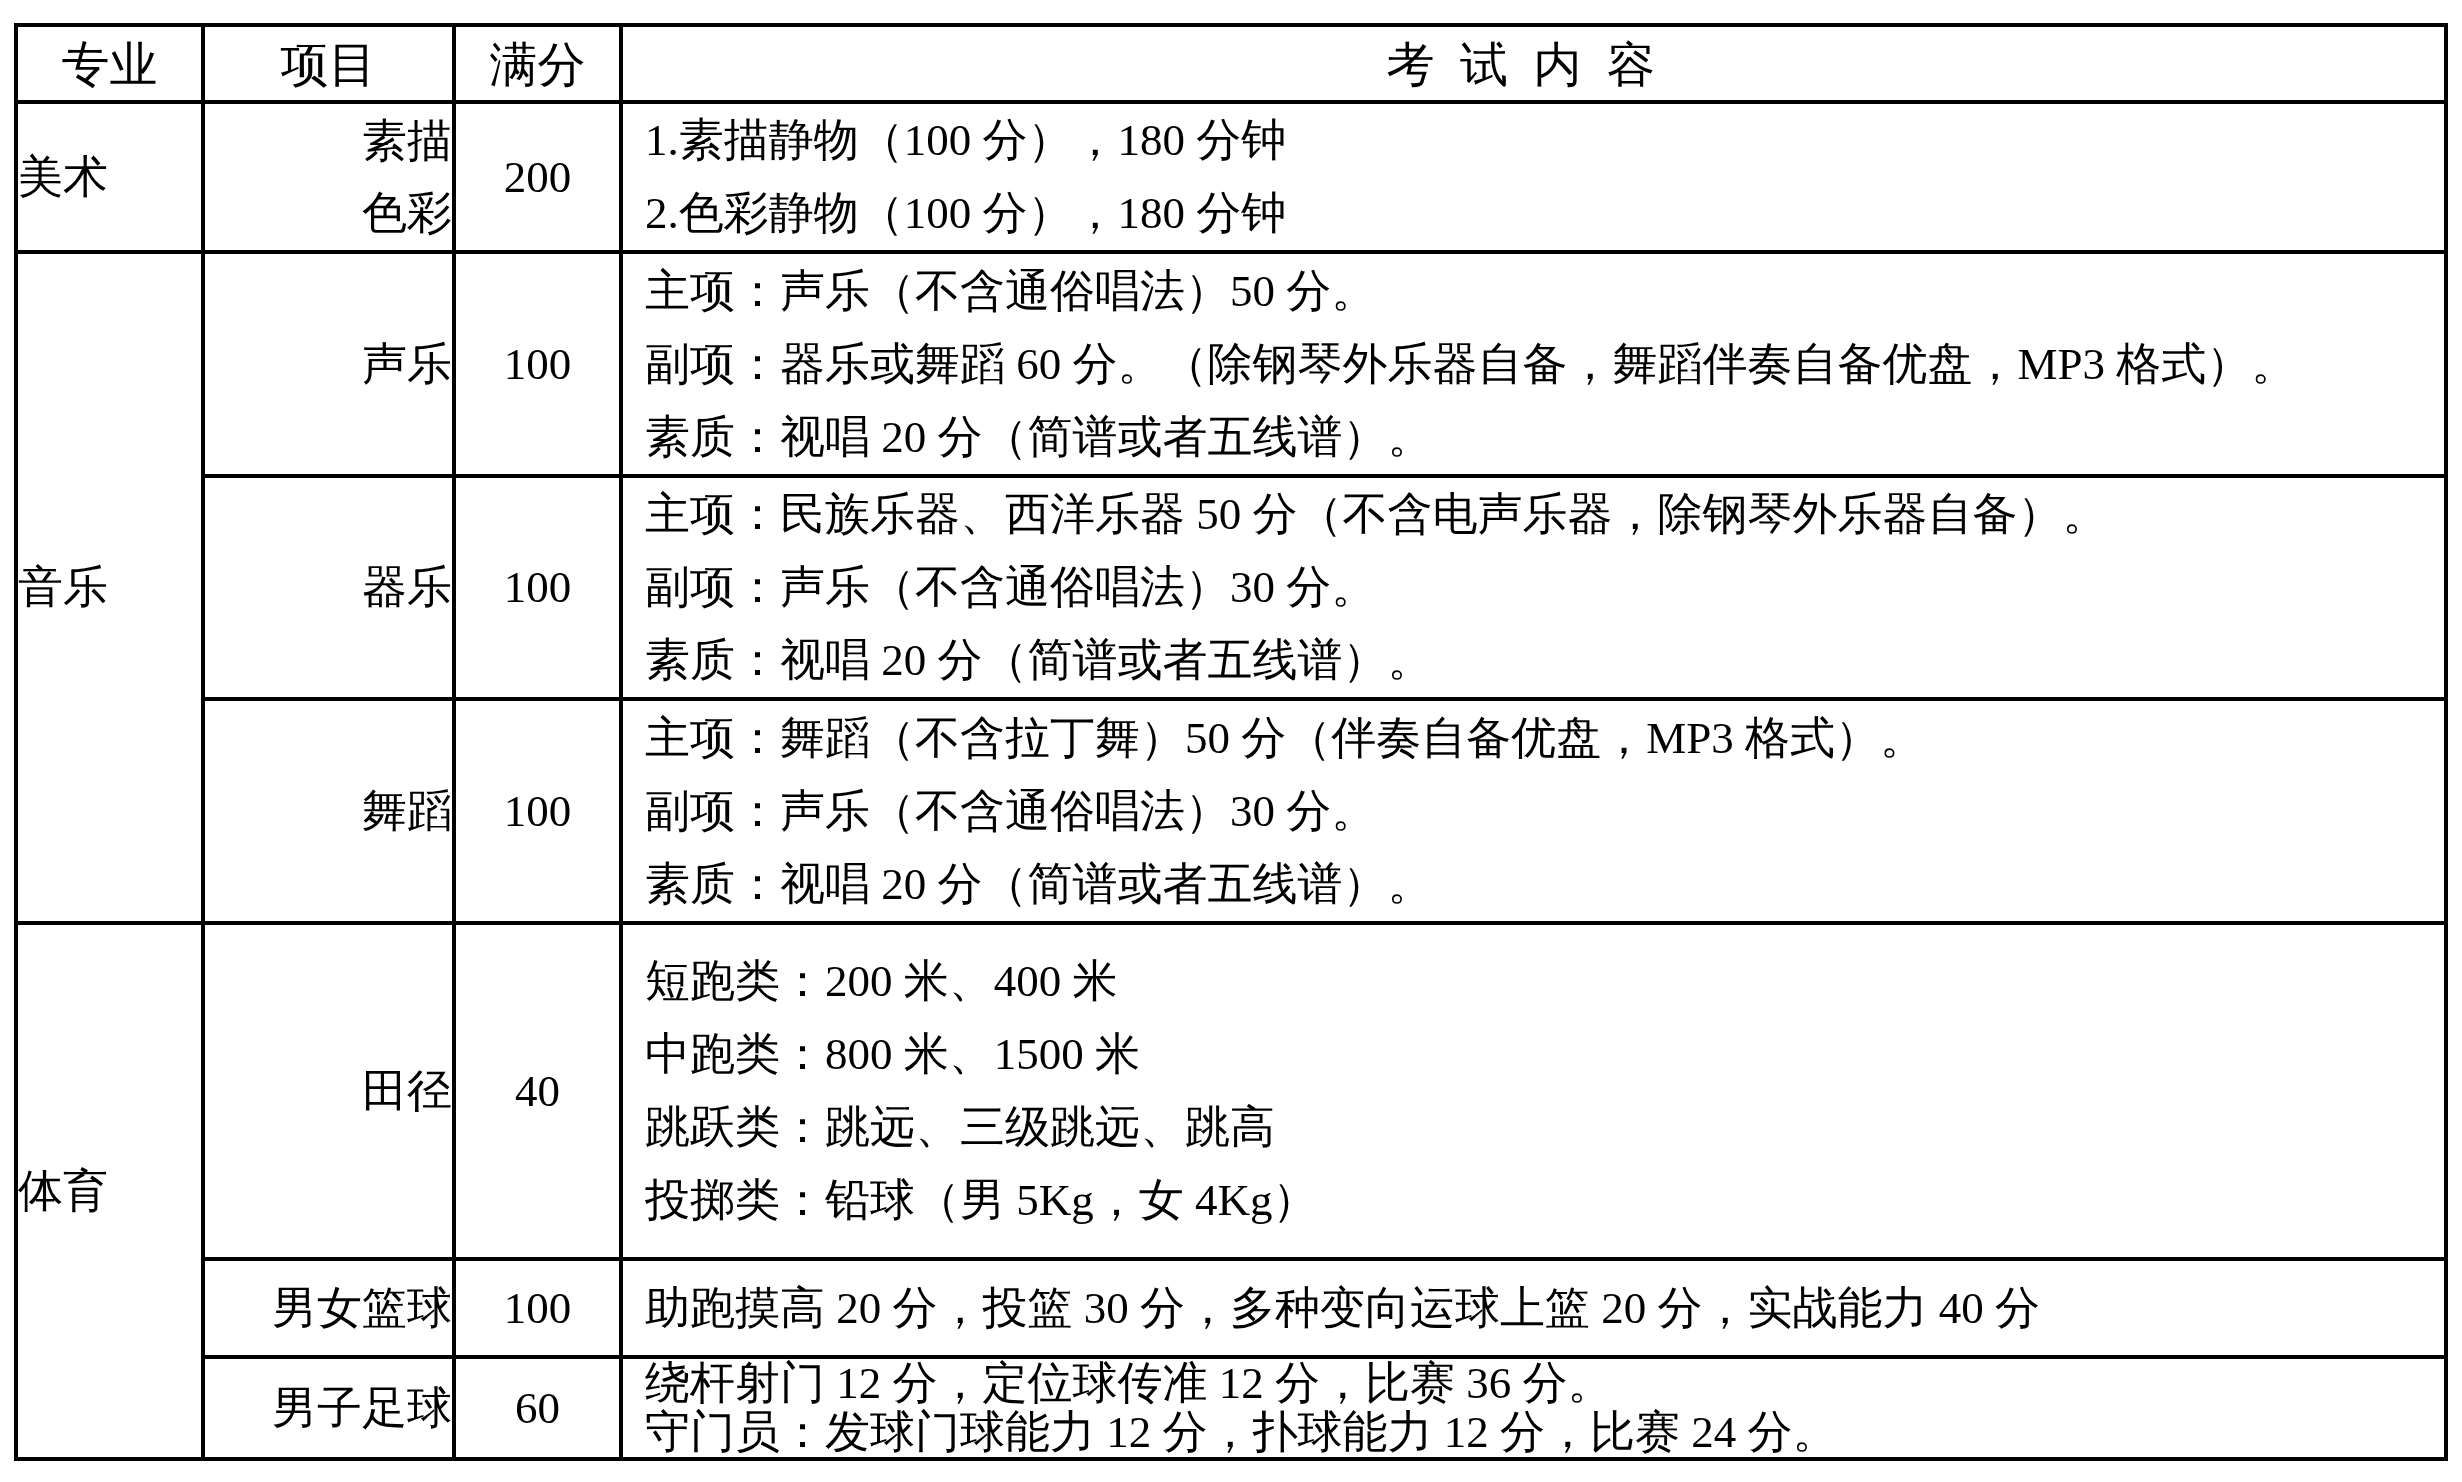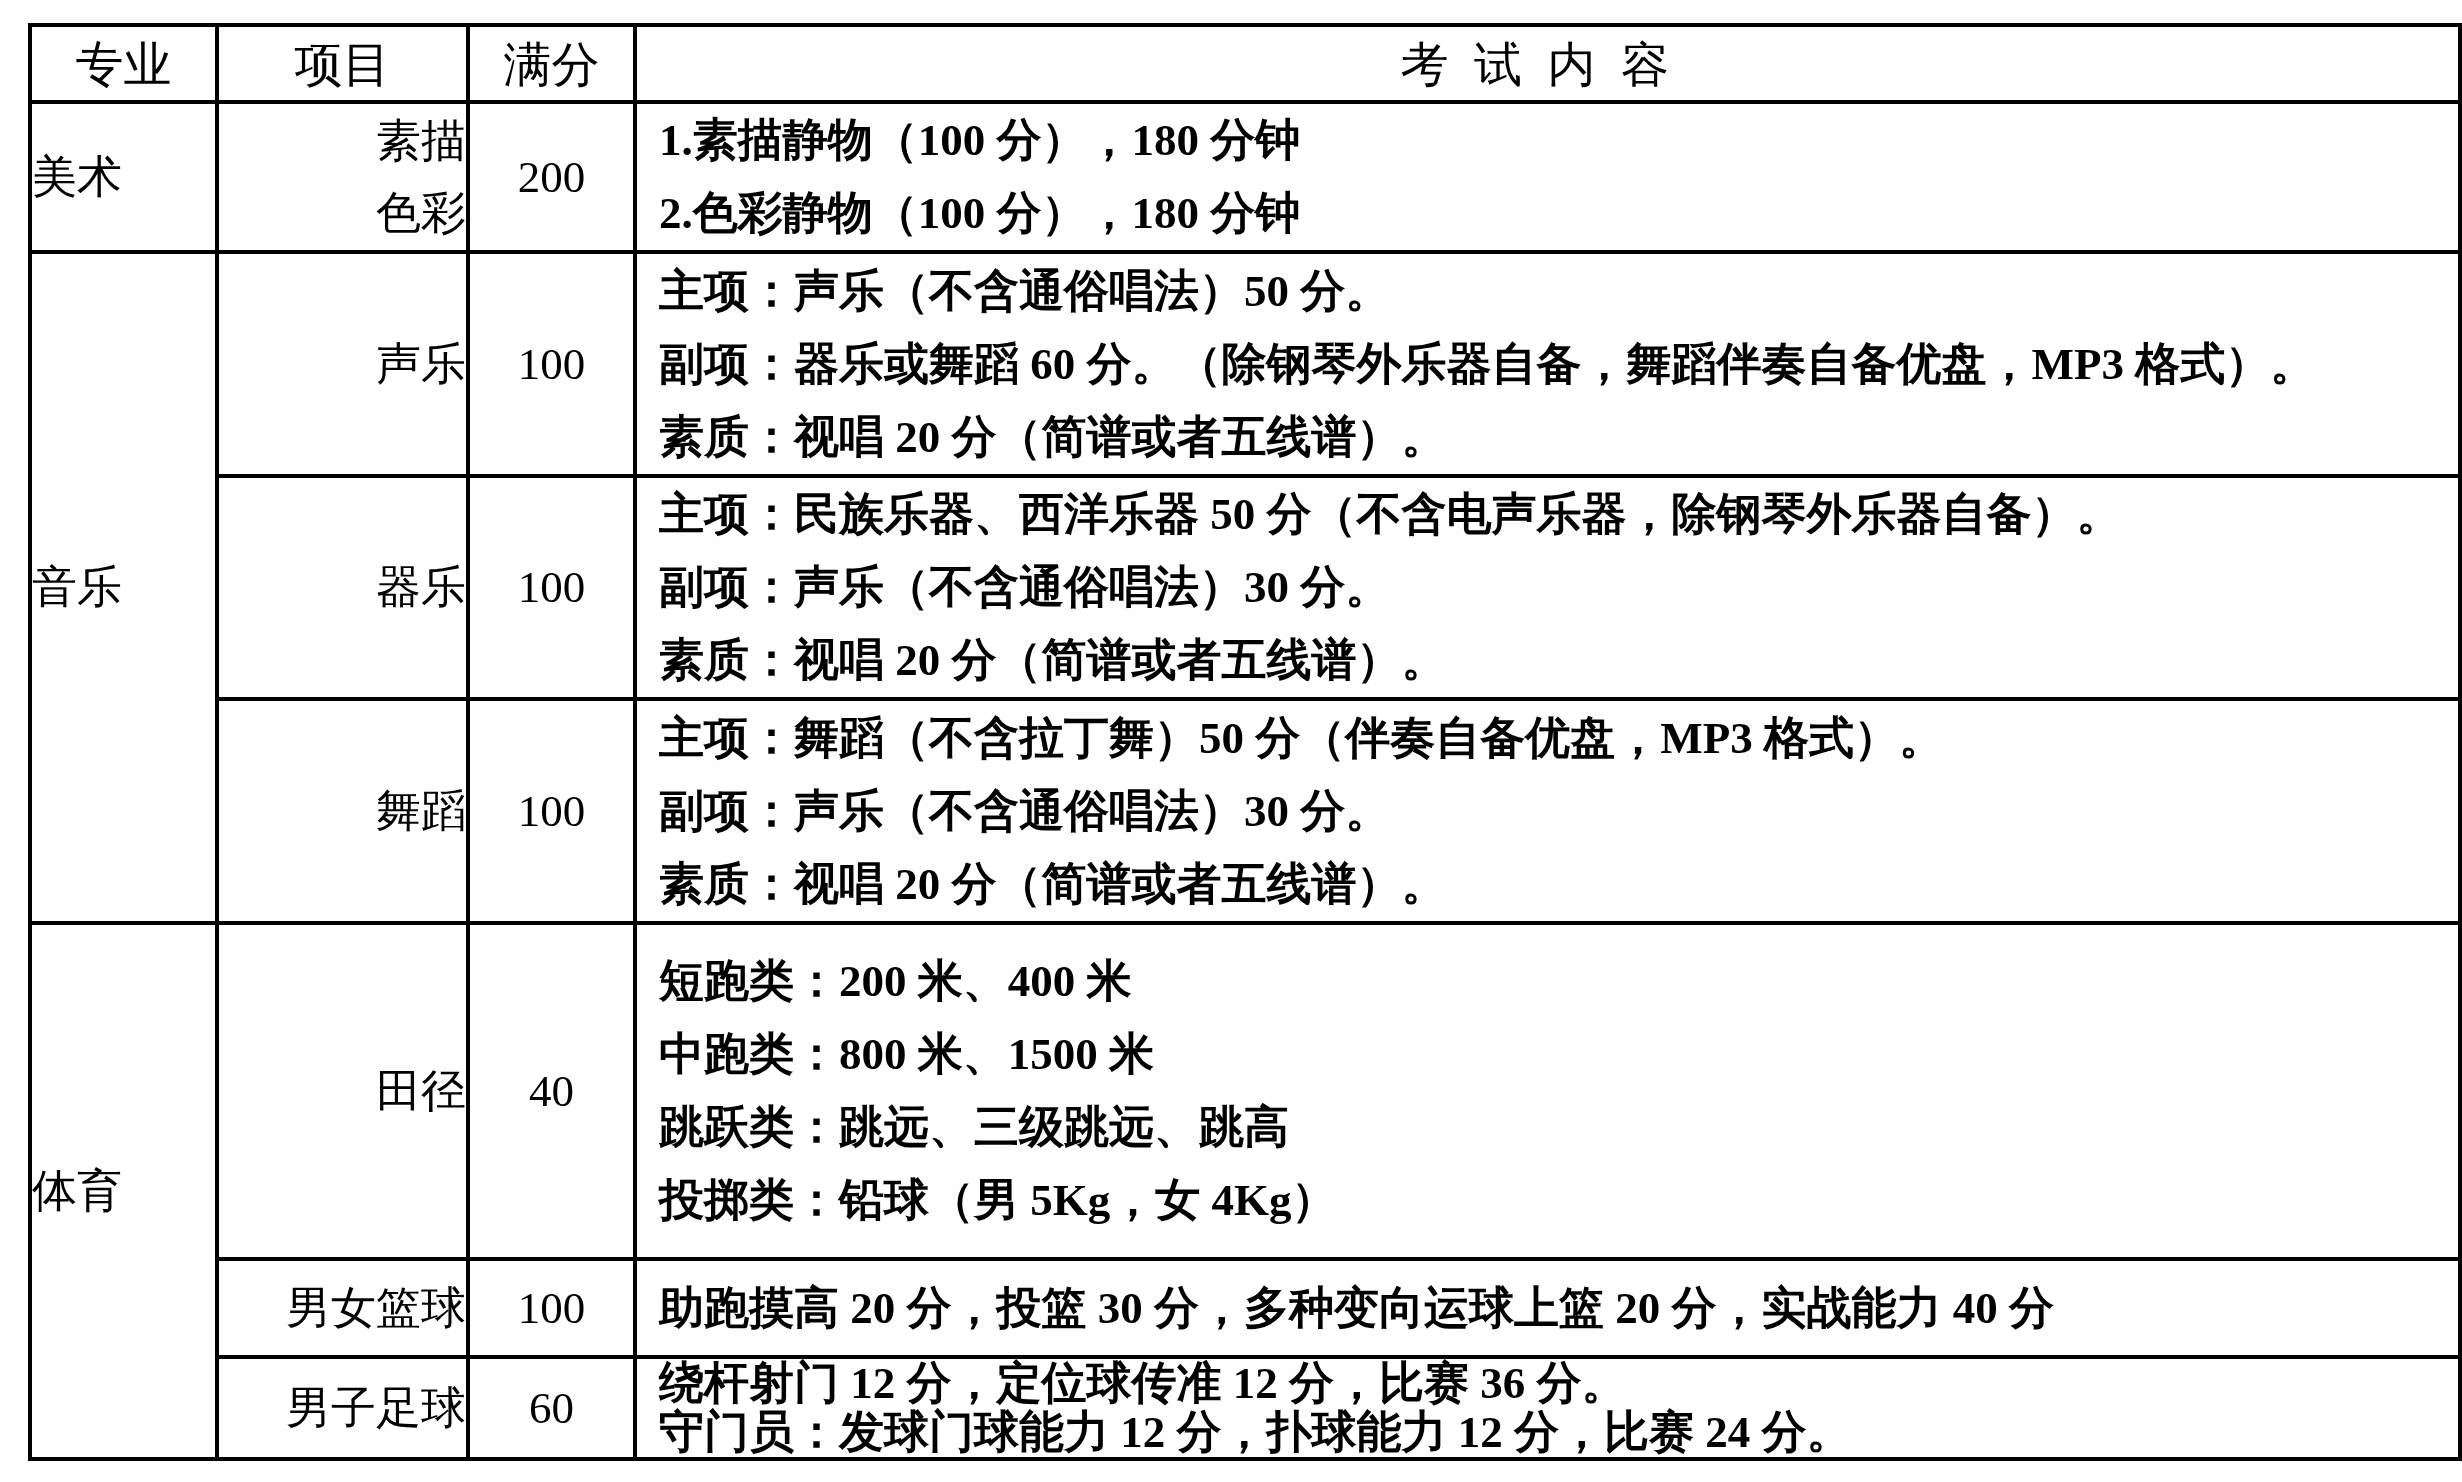--- a/index.html
+++ b/index.html
@@ -1,18 +1,18 @@
 <!DOCTYPE html>
 <html style="font-size:9.3px"><head>
 <meta charset="utf-8">
 <style>
   html, body { margin:0; padding:0; background:#ffffff; }
   body { width:2462px; height:1482px; position:relative; overflow:hidden; }
   .tbl {
-    position:absolute; left:28px; top:23px;
+    position:absolute; left:14px; top:23px;
     border-collapse:collapse;
     table-layout:fixed;
     color:#000;
   }
   .tbl td, .tbl th {
     border:4.6px solid #000;
     padding:0;
     vertical-align:middle;
     font-family:"Liberation Serif","DejaVu Serif",serif;
     font-weight:normal;
@@ -23,21 +23,21 @@
     font-family:"DejaVu Sans","Liberation Sans",sans-serif;
     font-size:48px;
     text-align:center;
     height:73px;
   }
   .tbl th.content-h { letter-spacing:25.5px; }
   .c-major { width:183px; }
   .c-item { width:247px; text-align:right; }
   .c-score { width:163px; text-align:center; }
   .c-content { width:1821px; text-align:left; }
-  .lines { padding:0 0 0 22px;font-weight:bold; }
+  .lines { padding:0 0 0 22px; }
   .line { display:block; height:73px; line-height:73px; white-space:nowrap; }
   .item-stack .line { height:72px; line-height:72px; }
 </style>
 </head>
 <body>
 
 <table class="tbl">
   <thead>
     <tr>
       <th class="c-major">专业</th>

